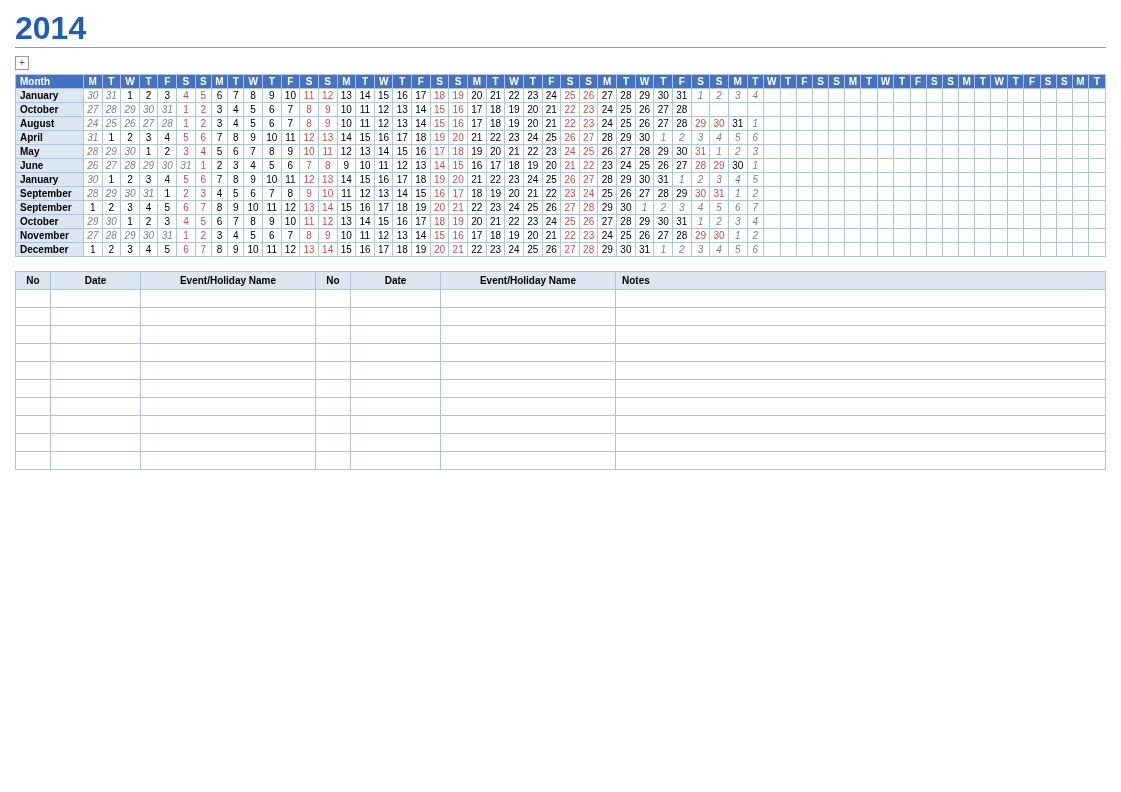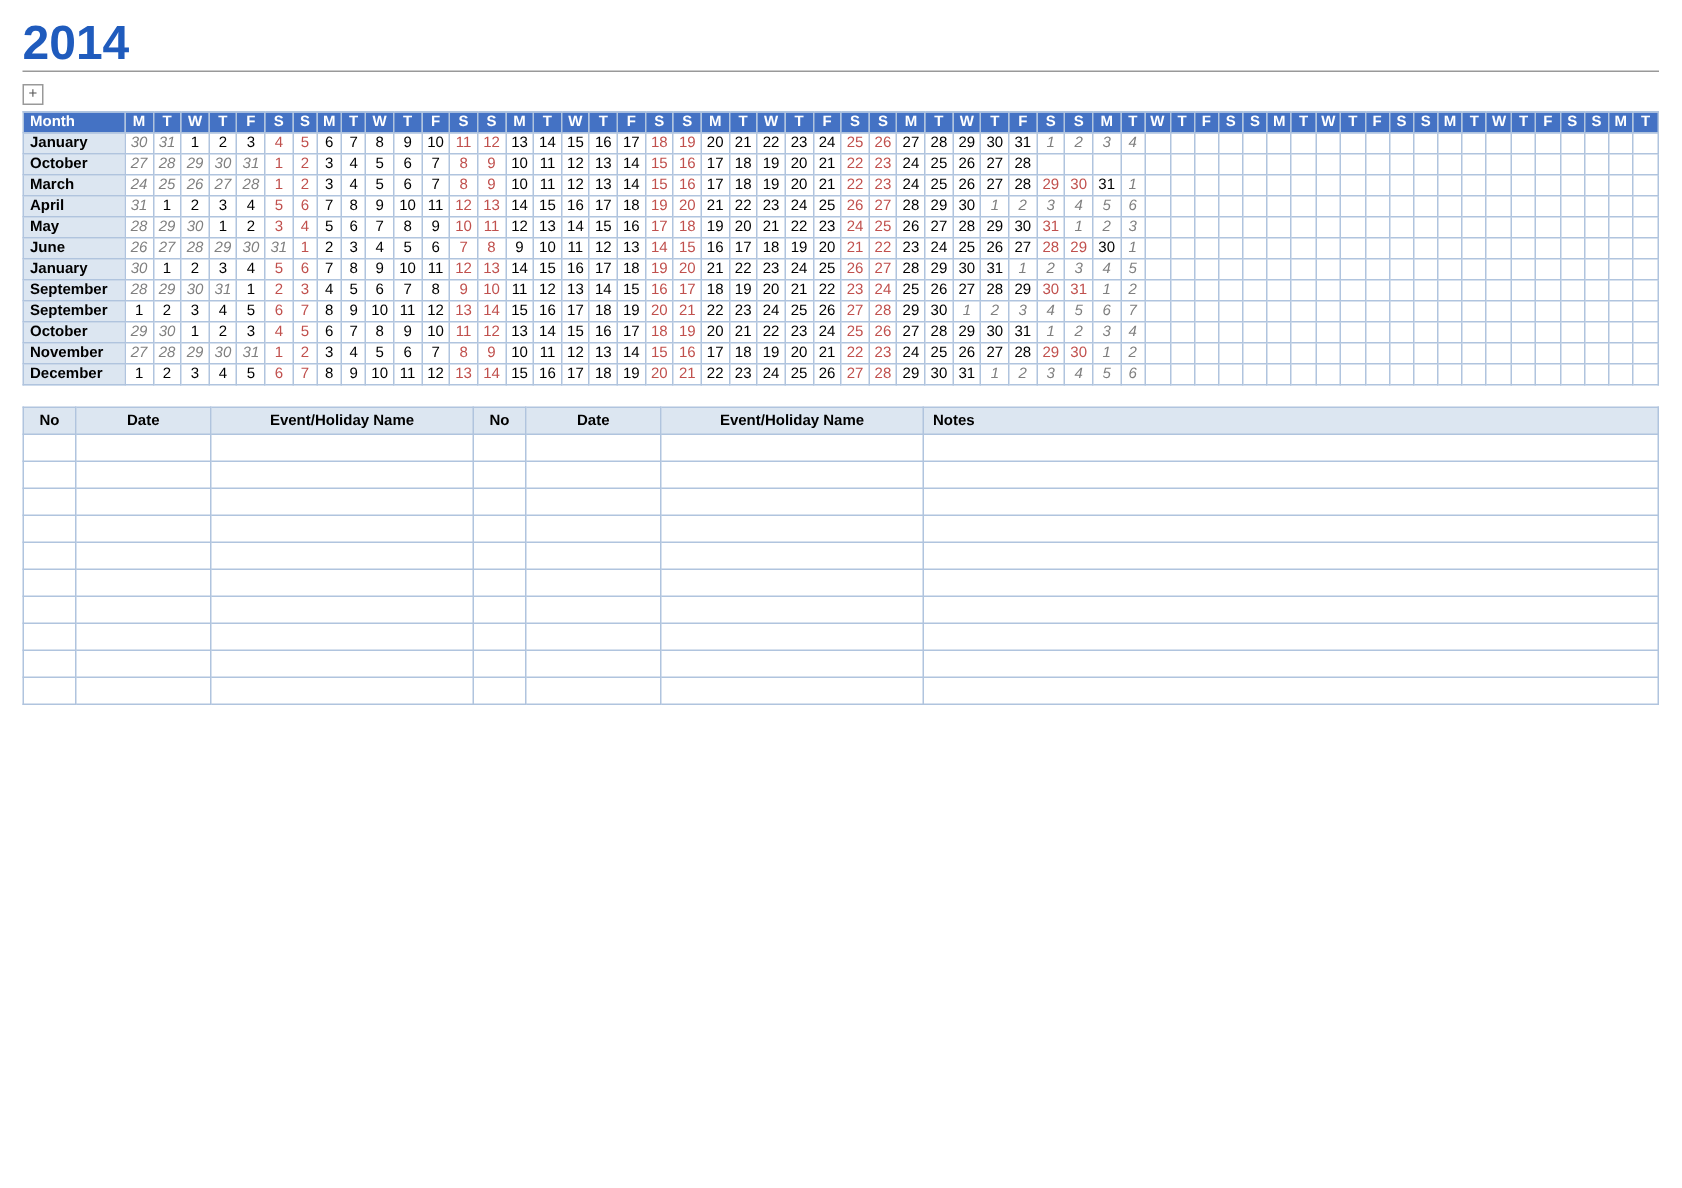--- a/index.html
+++ b/index.html
@@ -294,21 +294,21 @@
           <td></td>
           <td></td>
           <td></td>
           <td></td>
           <td></td>
           <td></td>
           <td></td>
           <td></td>
         </tr>
         <tr>
-          <td class="month-name">March</td>
+          <td class="month-name">August</td>
           <td class="overflow-day">24</td>
           <td class="overflow-day">25</td>
           <td class="overflow-day">26</td>
           <td class="overflow-day">27</td>
           <td class="overflow-day">28</td>
           <td class="day-sat">1</td>
           <td class="day-sat">2</td>
           <td>3</td>
           <td>4</td>
           <td>5</td>

